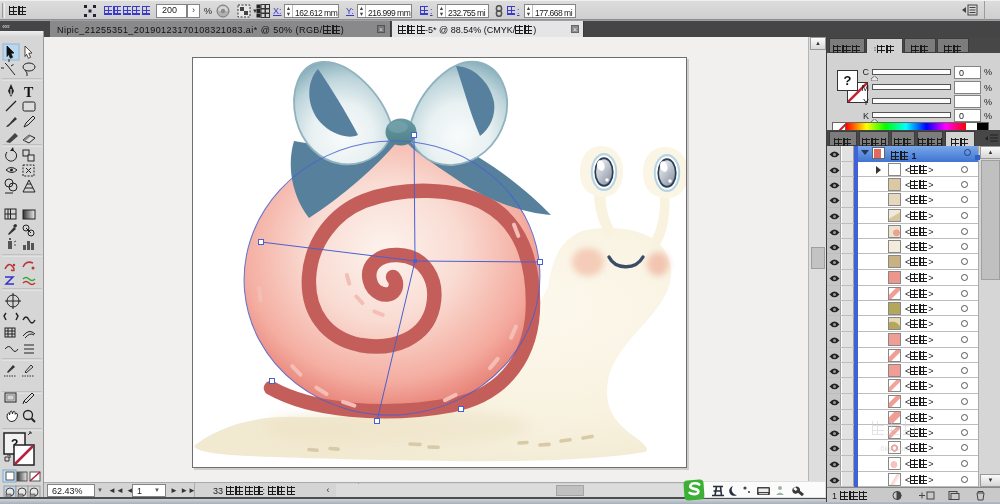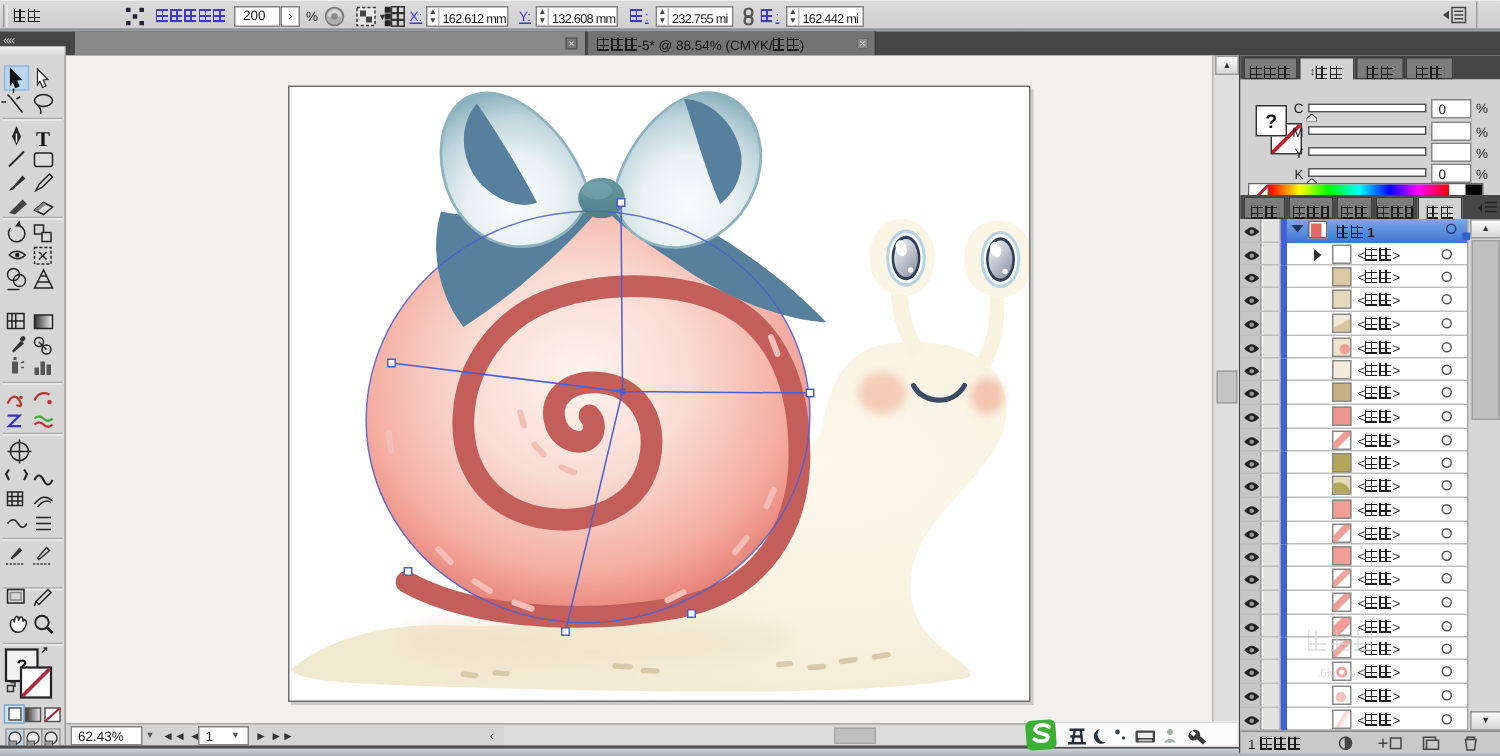--- a/index.html
+++ b/index.html
@@ -59,51 +59,52 @@
         <rect x="5" y="9.5" width="4" height="4"></rect>
         <rect x="9.5" y="9.5" width="4" height="4"></rect>
       </g>
       <rect x="0.5" y="0.5" width="4" height="4" fill="#222"></rect>
       <rect x="0.5" y="5" width="4" height="4" fill="#222"></rect>
       <rect x="0.5" y="9.5" width="4" height="4" fill="#222"></rect>
     </svg>
   <span class="bluelab ab" style="left:273px;top:5px;">X:</span>
   <div class="inp ab" style="left:284px;top:3px;width:55px;height:14px;"><span style="display:inline-block;width:8px;color:#444;font-size:7px;line-height:6px;text-align:center;border-right:1px solid #bbb;"><span style="font-size:5.5px;">▲</span><br><span style="font-size:5.5px;">▼</span></span><span style="padding-left:2px;letter-spacing:-0.5px;font-size:8.5px;">162.612 mm</span></div>
   <span class="bluelab ab" style="left:346px;top:5px;">Y:</span>
-  <div class="inp ab" style="left:357px;top:3px;width:55px;height:14px;"><span style="display:inline-block;width:8px;color:#444;font-size:7px;line-height:6px;text-align:center;border-right:1px solid #bbb;"><span style="font-size:5.5px;">▲</span><br><span style="font-size:5.5px;">▼</span></span><span style="padding-left:2px;letter-spacing:-0.5px;font-size:8.5px;">132.608 mm</span></div>
+  <div class="inp ab" style="left:357px;top:3px;width:55px;height:14px;"><span style="display:inline-block;width:8px;color:#444;font-size:7px;line-height:6px;text-align:center;border-right:1px solid #bbb;"><span style="font-size:5.5px;">▲</span><br><span style="font-size:5.5px;">▼</span></span><span style="padding-left:2px;letter-spacing:-0.5px;font-size:8.5px;">216.999 mm</span></div>
   <span class="zh bl ab" style="left:420px;top:5px;width:9px;border-bottom:1px solid #3a3acb;"></span>
     <span class="bluelab ab" style="left:430px;top:5px;">:</span>
   <div class="inp ab" style="left:437px;top:3px;width:52px;height:14px;"><span style="display:inline-block;width:8px;color:#444;font-size:7px;line-height:6px;text-align:center;border-right:1px solid #bbb;"><span style="font-size:5.5px;">▲</span><br><span style="font-size:5.5px;">▼</span></span><span style="padding-left:2px;letter-spacing:-0.5px;font-size:8.5px;">232.755 mi</span></div>
   <svg class="ab" style="left:494px;top:4px;" width="10" height="12" viewBox="0 0 10 12">
       <g fill="none" stroke="#555" stroke-width="1.6">
         <ellipse cx="5" cy="3.4" rx="2.6" ry="2.8"></ellipse>
         <ellipse cx="5" cy="8.6" rx="2.6" ry="2.8"></ellipse>
       </g>
     </svg>
   <span class="zh bl ab" style="left:507px;top:5px;width:9px;border-bottom:1px solid #3a3acb;"></span>
     <span class="bluelab ab" style="left:517px;top:5px;">:</span>
-  <div class="inp ab" style="left:524px;top:3px;width:52px;height:14px;"><span style="display:inline-block;width:8px;color:#444;font-size:7px;line-height:6px;text-align:center;border-right:1px solid #bbb;"><span style="font-size:5.5px;">▲</span><br><span style="font-size:5.5px;">▼</span></span><span style="padding-left:2px;letter-spacing:-0.5px;font-size:8.5px;">162.442 mi</span></div>
+  <div class="inp ab" style="left:524px;top:3px;width:52px;height:14px;"><span style="display:inline-block;width:8px;color:#444;font-size:7px;line-height:6px;text-align:center;border-right:1px solid #bbb;"><span style="font-size:5.5px;">▲</span><br><span style="font-size:5.5px;">▼</span></span><span style="padding-left:2px;letter-spacing:-0.5px;font-size:8.5px;">177.668 mi</span></div>
   <svg class="ab" style="left:962px;top:3px;" width="16" height="12" viewBox="0 0 16 12">
       <path d="M0,6l4,-3v6z" fill="#444"></path>
       <g stroke="#444">
         <rect x="6" y="1" width="9" height="10" fill="none"></rect>
         <line x1="7.5" y1="3.5" x2="13.5" y2="3.5"></line>
         <line x1="7.5" y1="6" x2="13.5" y2="6"></line>
         <line x1="7.5" y1="8.5" x2="13.5" y2="8.5"></line>
       </g>
     </svg>
   <div class="ab" style="left:984px;top:0;width:1px;height:20px;background:#9c9c9c;"></div>
 </div>
 
 <div class="ab" id="tabbar" style="left:0;top:21px;width:1000px;height:16px;background:#454545;">
   <div class="ab" style="left:2px;top:1px;color:#ccc;font-size:8px;letter-spacing:-1px;">««</div>
   <div class="ab" style="left:50px;top:0;width:341px;height:16px;background:#898989;border-right:1px solid #3a3a3a;">
+    <div class="txt ab" style="left:7px;top:4px;color:#111;letter-spacing:0.45px;">Nipic_21255351_20190123170108321083.ai* @ 50% (RGB/<span class="zh" style="width:18px;"></span>)</div>
       <span class="ab" style="right:5px;top:4px;width:8px;height:8px;background:#777;border:1px solid #555;color:#ddd;font-size:7px;line-height:7px;text-align:center;">×</span>
   </div>
-  <div class="ab" style="left:392px;top:0;width:192px;height:16px;background:#737373;border-right:1px solid #3a3a3a;">
+  <div class="ab" style="left:392px;top:0;width:192px;height:16px;background:#e5e5e5;border-right:1px solid #3a3a3a;">
     <div class="txt ab" style="left:6px;top:4px;color:#111;"><span class="zh" style="width:27px;"></span>-5* @ 88.54% (CMYK/<span class="zh" style="width:18px;"></span>)</div>
       <span class="ab" style="right:4px;top:4px;width:8px;height:8px;background:#8b8b8b;border:1px solid #666;color:#eee;font-size:7px;line-height:7px;text-align:center;">×</span>
   </div>
 </div>
 
 <div class="ab" id="canvas" style="left:44px;top:37px;width:764px;height:445px;background:#f1f0ee;"></div>
 <div class="ab" id="artboard" style="left:192px;top:57px;width:495px;height:411px;background:#fff;border:1px solid #6e6e6e;box-shadow:2px 2px 0 rgba(0,0,0,0.15);"></div>
 
 <svg class="ab" style="left:193px;top:58px;" width="493" height="409" viewBox="193 58 493 409">
 <defs>
@@ -353,20 +354,24 @@
 </svg>
 </div>
 
 <div class="ab" id="statusbar" style="left:44px;top:482px;width:764px;height:15px;background:#d4d4d4;border-top:1px solid #aaa;">
   <div class="inp ab" style="left:3px;top:1px;width:48px;height:13px;padding-left:4px;line-height:12px;">62.43%</div>
   <div class="ab txt" style="left:53px;top:3px;color:#555;font-size:8px;"><span style="font-size:6px;vertical-align:1px;">▼</span></div>
   <div class="ab txt" style="left:64px;top:3px;color:#333;font-size:8px;">◄◄&nbsp;◄</div>
   <div class="inp ab" style="left:88px;top:1px;width:34px;height:13px;padding-left:4px;line-height:12px;">1</div>
   <div class="ab txt" style="left:110px;top:3px;color:#555;font-size:8px;"><span style="font-size:6px;vertical-align:1px;">▼</span></div>
   <div class="ab txt" style="left:126px;top:3px;color:#333;font-size:8px;">►&nbsp;►►</div>
+  <div class="ab" style="left:150px;top:0px;width:165px;height:14px;border-left:1px solid #aaa;border-right:1px solid #aaa;">
+    <div class="txt ab" style="left:18px;top:3px;">33 <span class="zh" style="width:37px;"></span>: <span class="zh" style="width:27px;"></span></div>
+    <div class="ab" style="right:4px;top:3px;color:#222;font-size:8px;">►</div>
+  </div>
   <div class="ab" style="left:278px;top:1px;width:12px;height:13px;color:#333;font-size:9px;line-height:13px;text-align:center;">‹</div>
   <div class="ab" style="left:292px;top:1px;width:458px;height:13px;background:#dcdcdc;">
     <div class="ab" style="left:220px;top:1px;width:28px;height:11px;background:#c0c0c0;border:1px solid #a5a5a5;"></div>
   </div>
   <div class="ab" style="left:752px;top:1px;width:12px;height:13px;color:#333;font-size:9px;line-height:13px;text-align:center;">›</div>
 </div>
 
 <div class="ab" style="left:872px;top:420px;z-index:4;opacity:0.55;"><span class="zh" style="width:46px;height:14px;background:
 repeating-linear-gradient(90deg,#cdcdcd 0 1px,rgba(0,0,0,0) 1px 5px,#cdcdcd 5px 6px,rgba(0,0,0,0) 6px 14px),
 repeating-linear-gradient(0deg,#cdcdcd 0 1px,rgba(0,0,0,0) 1px 4px,#cdcdcd 4px 5px,rgba(0,0,0,0) 5px 9px,#cdcdcd 9px 10px,rgba(0,0,0,0) 10px 14px);

